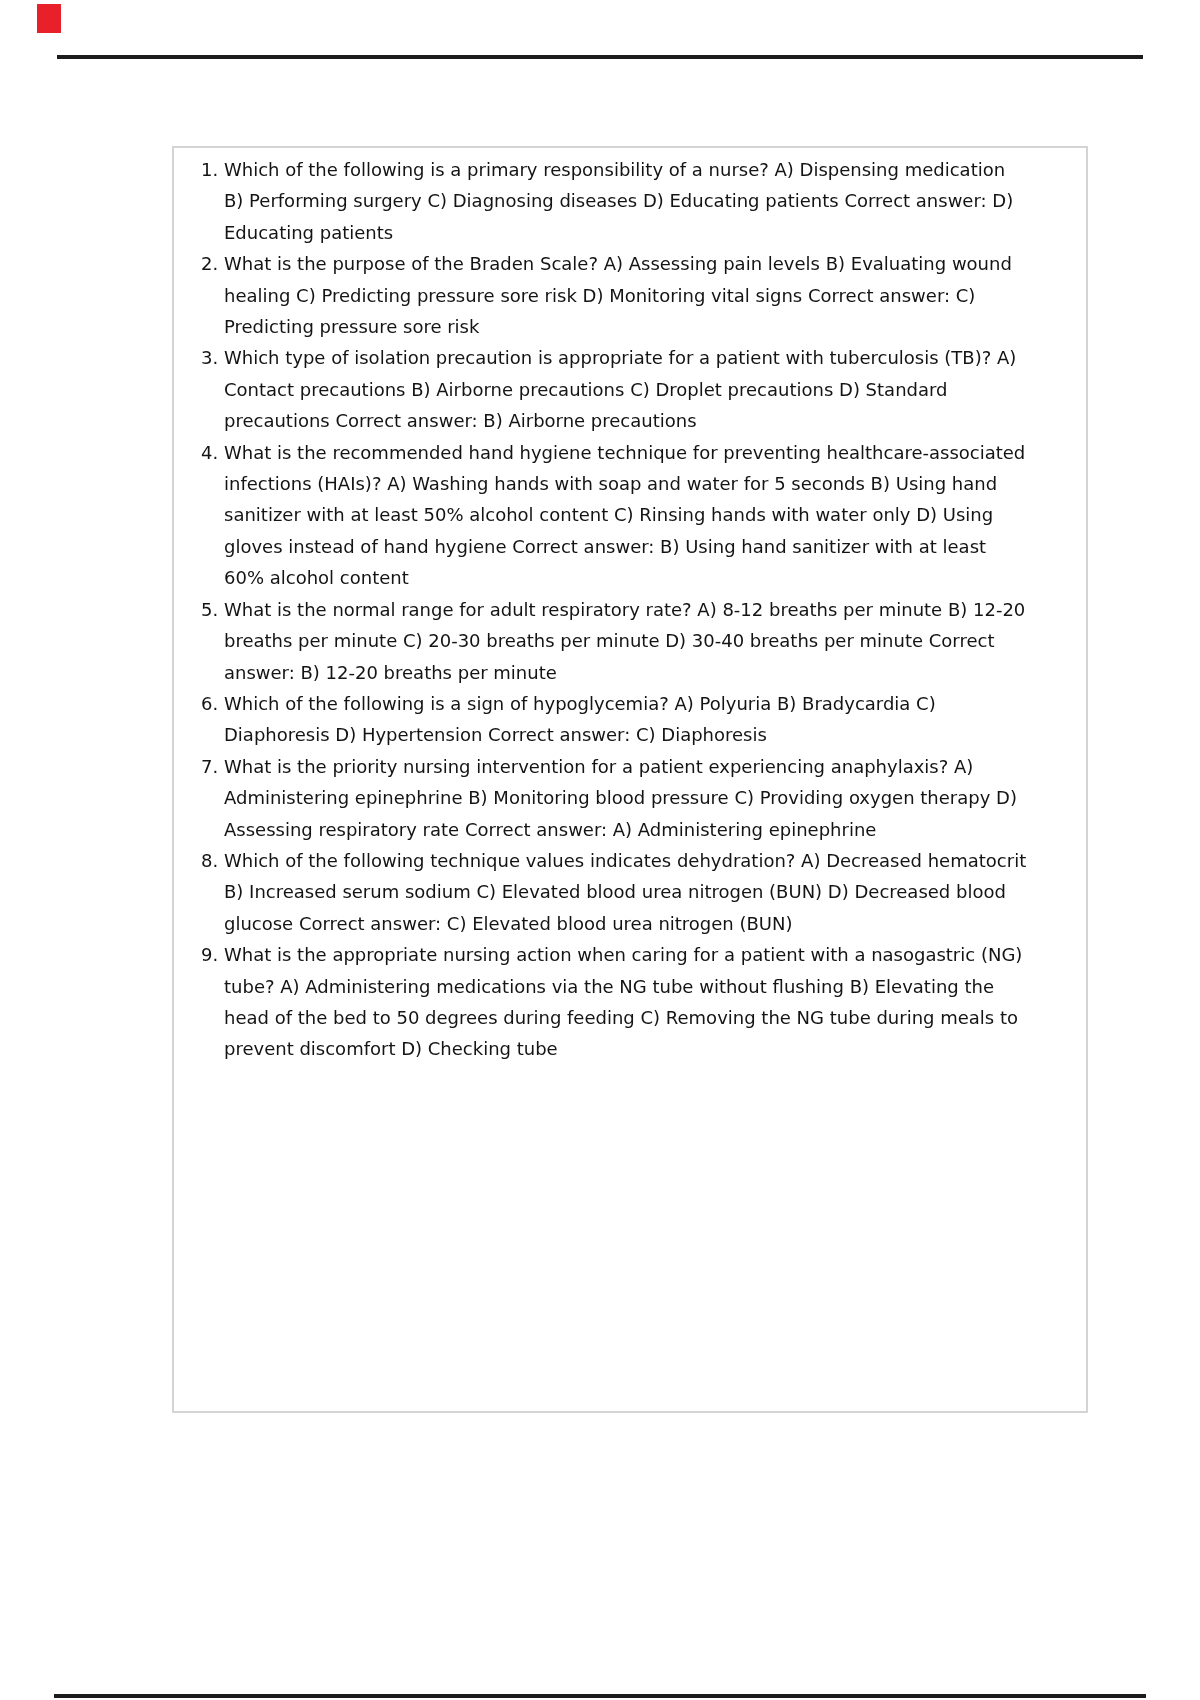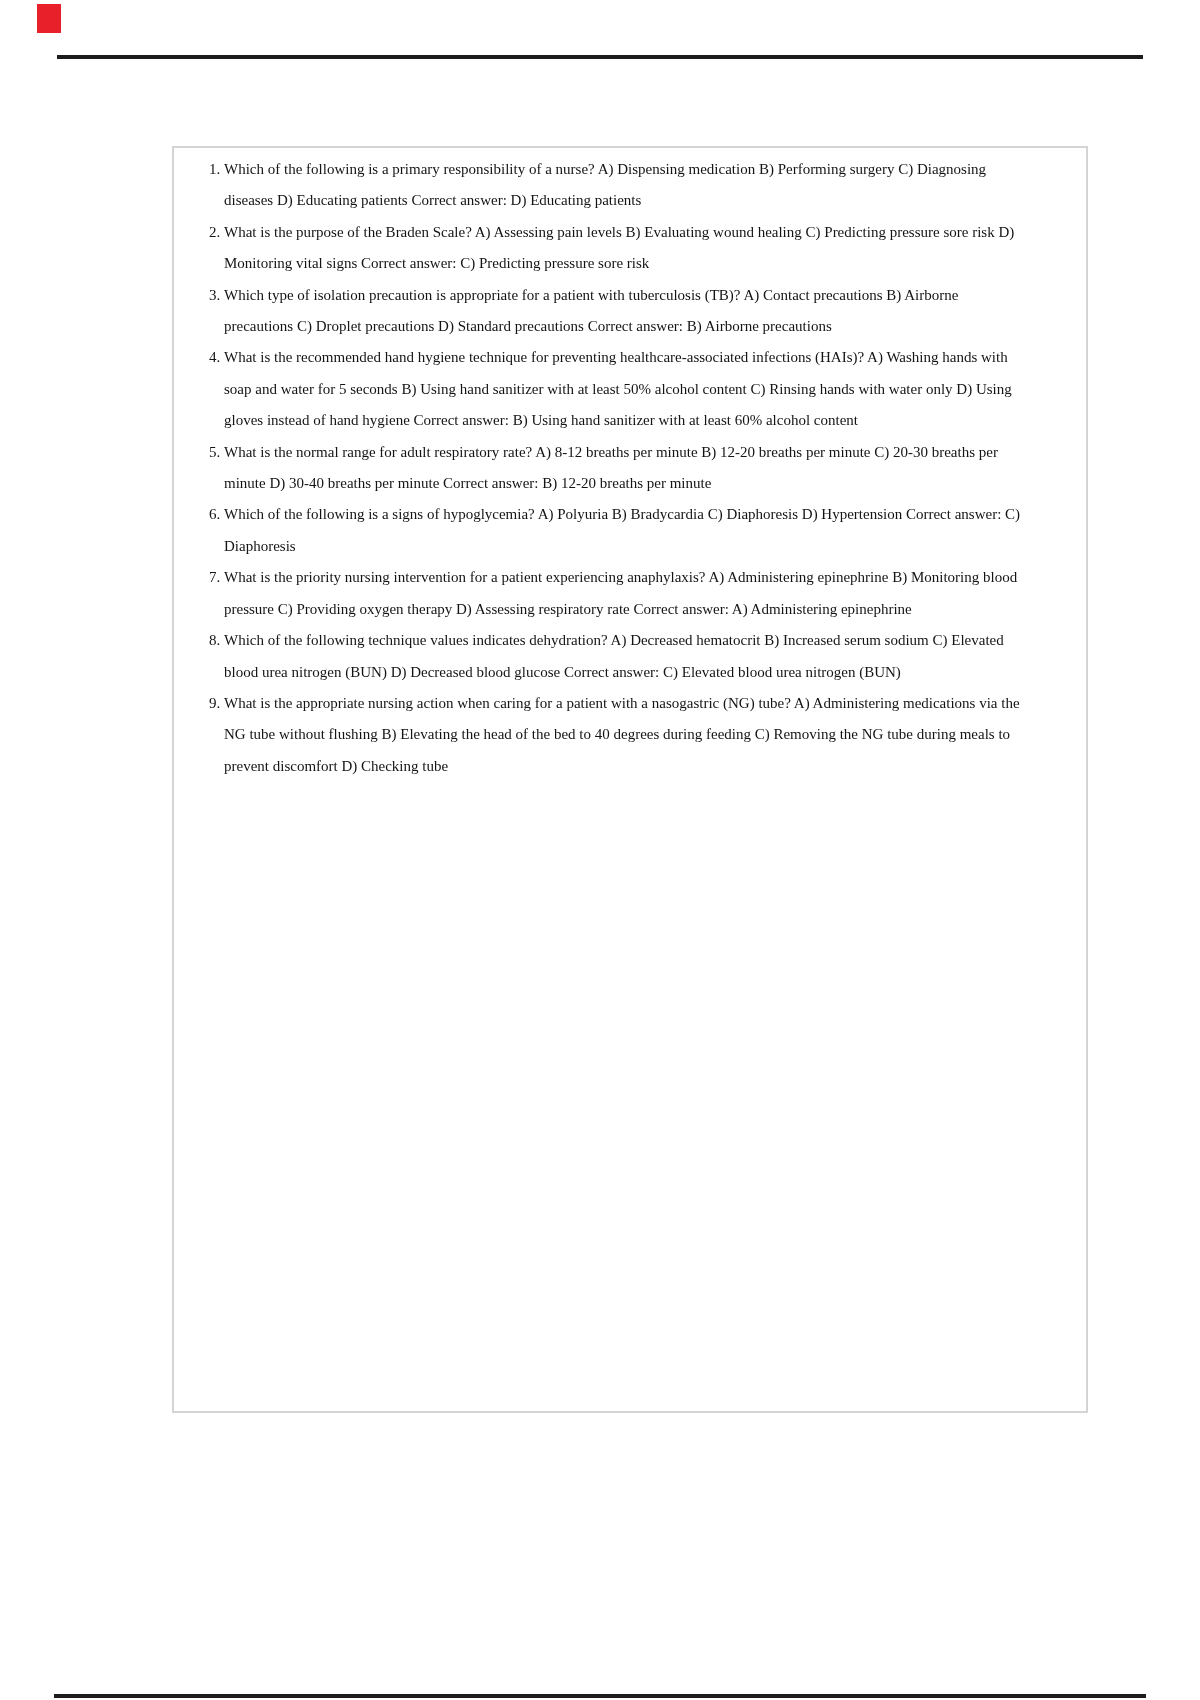--- a/index.html
+++ b/index.html
@@ -47,24 +47,23 @@
     border: 2px solid #d4d4d4;
     background: #ffffff;
     overflow: hidden;
     box-sizing: content-box;
   }
   ol.question-list {
     margin: 6px 4px 0 0;
     padding: 0 0 0 50px;
     width: 805px;
     list-style: decimal outside;
-    font-size: 15px;
+    font-size: 18px;
     line-height: 31.4px;
     color: #141414;
-    font-family: Liberation Serif, serif;
   }
   ol.question-list li {
     margin: 0;
     padding: 0;
   }
 </style>
 </head>
 <body>
 
 <div class="page">
@@ -73,22 +72,22 @@
 
   <div class="rule rule-top"></div>
 
   <div class="content-box">
     <ol class="question-list">
       <li>Which of the following is a primary responsibility of a nurse? A) Dispensing medication B) Performing surgery C) Diagnosing diseases D) Educating patients Correct answer: D) Educating patients</li>
       <li>What is the purpose of the Braden Scale? A) Assessing pain levels B) Evaluating wound healing C) Predicting pressure sore risk D) Monitoring vital signs Correct answer: C) Predicting pressure sore risk</li>
       <li>Which type of isolation precaution is appropriate for a patient with tuberculosis (TB)? A) Contact precautions B) Airborne precautions C) Droplet precautions D) Standard precautions Correct answer: B) Airborne precautions</li>
       <li>What is the recommended hand hygiene technique for preventing healthcare-associated infections (HAIs)? A) Washing hands with soap and water for 5 seconds B) Using hand sanitizer with at least 50% alcohol content C) Rinsing hands with water only D) Using gloves instead of hand hygiene Correct answer: B) Using hand sanitizer with at least 60% alcohol content</li>
       <li>What is the normal range for adult respiratory rate? A) 8-12 breaths per minute B) 12-20 breaths per minute C) 20-30 breaths per minute D) 30-40 breaths per minute Correct answer: B) 12-20 breaths per minute</li>
-      <li>Which of the following is a signs of hypoglycemia? A) Polyuria B) Bradycardia C) Diaphoresis D) Hypertension Correct answer: C) Diaphoresis</li>
+      <li>Which of the following is a sign of hypoglycemia? A) Polyuria B) Bradycardia C) Diaphoresis D) Hypertension Correct answer: C) Diaphoresis</li>
       <li>What is the priority nursing intervention for a patient experiencing anaphylaxis? A) Administering epinephrine B) Monitoring blood pressure C) Providing oxygen therapy D) Assessing respiratory rate Correct answer: A) Administering epinephrine</li>
       <li>Which of the following technique values indicates dehydration? A) Decreased hematocrit B) Increased serum sodium C) Elevated blood urea nitrogen (BUN) D) Decreased blood glucose Correct answer: C) Elevated blood urea nitrogen (BUN)</li>
-      <li>What is the appropriate nursing action when caring for a patient with a nasogastric (NG) tube? A) Administering medications via the NG tube without flushing B) Elevating the head of the bed to 40 degrees during feeding C) Removing the NG tube during meals to prevent discomfort D) Checking tube</li>
+      <li>What is the appropriate nursing action when caring for a patient with a nasogastric (NG) tube? A) Administering medications via the NG tube without flushing B) Elevating the head of the bed to 50 degrees during feeding C) Removing the NG tube during meals to prevent discomfort D) Checking tube</li>
     </ol>
   </div>
 
   <div class="rule rule-bottom"></div>
 
 </div>
 
 </body></html>

